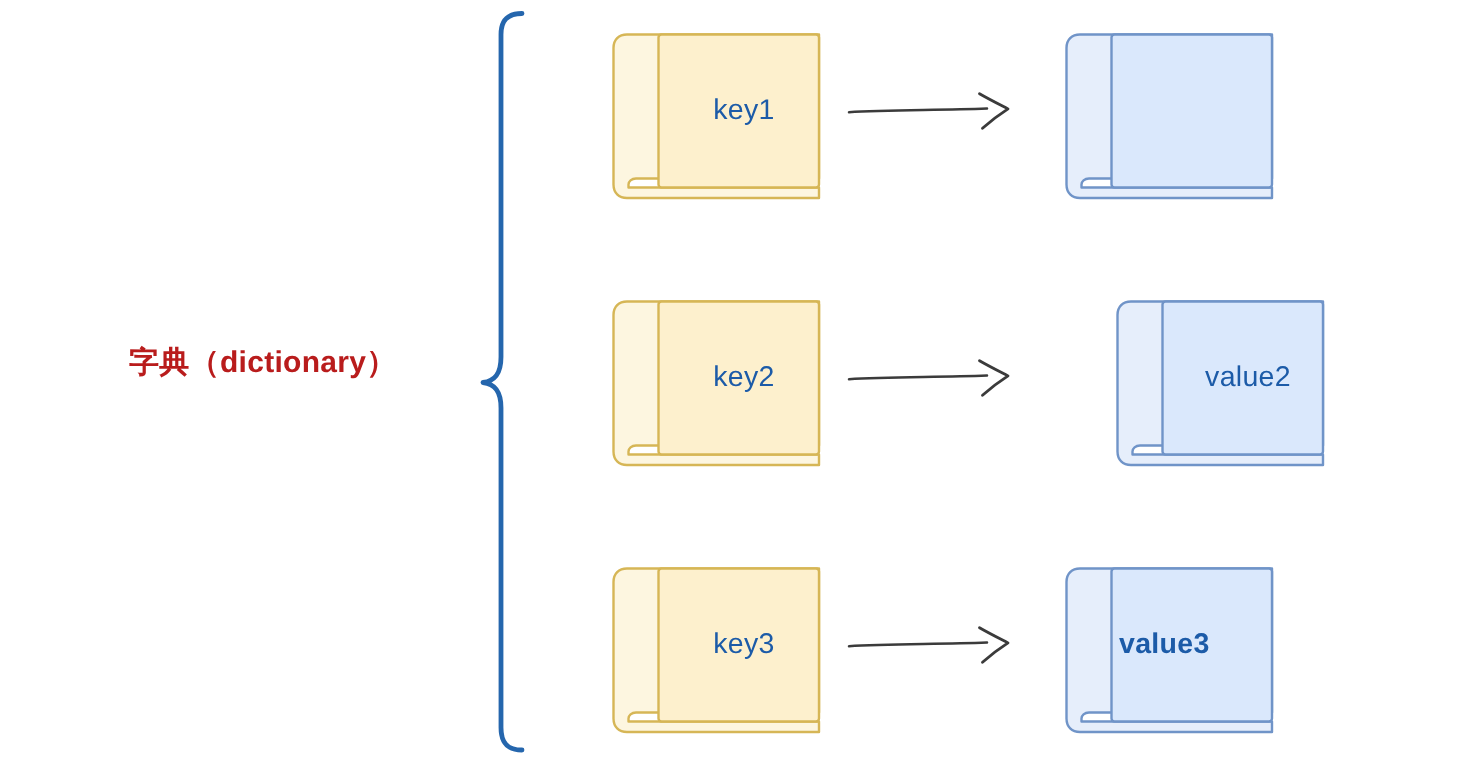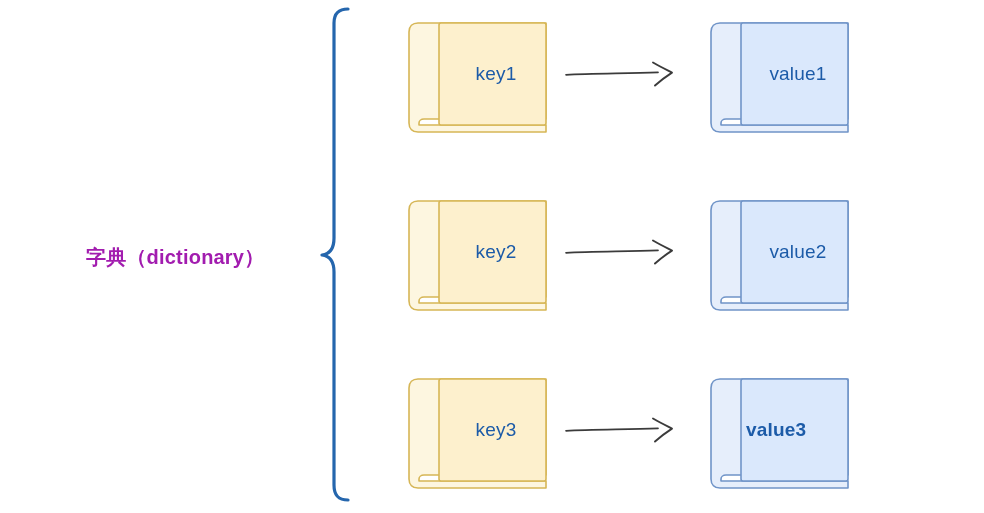--- a/index.html
+++ b/index.html
@@ -21,29 +21,29 @@
     position: absolute;
     inset: 0;
     width: 984px;
     height: 513px;
   }
 
   
   .group-label {
     position: absolute;
     left: 86px;
-    top: 240px;
+    top: 224px;
     width: 216px;
     height: 34px;
     display: flex;
     align-items: center;
     justify-content: flex-start;
     font-size: 20px;
     font-weight: bold;
-    color: #a21caf;
+    color: #b91c1c;
     letter-spacing: 0.2px;
     white-space: nowrap;
   }
 
   
   .brace-layer {
     position: absolute;
     left: 0;
     top: 0;
     width: 984px;
@@ -118,38 +118,37 @@
           <svg viewBox="0 0 120 30" width="120" height="30">
             <path d="M 3 15.8 C 28 14.2, 62 14.6, 95 13.4" fill="none" stroke="#3b3b3b" stroke-width="1.7" stroke-linecap="round"></path>
             <path d="M 90 3.5 C 97 7.5, 104 11, 109 13.6 C 103 17.5, 97 22, 92 26.5" fill="none" stroke="#3b3b3b" stroke-width="1.9" stroke-linecap="round" stroke-linejoin="round"></path>
           </svg>
         </div>
         <div class="book" style="left: 710px; top: 22px;">
           <svg class="book-svg" viewBox="0 0 144 112">
             <path d="M 10 1 L 138 1 L 138 97 L 16 97 C 13 97, 11 99, 11 101 L 11 103 L 138 103 L 138 110 L 10 110 C 4.5 110, 1 106.5, 1 101 L 1 10 C 1 4.5, 4.5 1, 10 1 Z" fill="#e6eefb" stroke="#7094c8" stroke-width="1.6" stroke-linejoin="round"></path>
             <rect x="31" y="1" width="107" height="102" rx="2" fill="#dae8fc" stroke="#7094c8" stroke-width="1.6"></rect>
           </svg>
-          <div class="book-label">value1</div>
         </div>
       </div>
       <div>
         <div class="book" style="left: 408px; top: 200px; text-align: right;">
           <svg class="book-svg" viewBox="0 0 144 112">
             <path d="M 10 1 L 138 1 L 138 97 L 16 97 C 13 97, 11 99, 11 101 L 11 103 L 138 103 L 138 110 L 10 110 C 4.5 110, 1 106.5, 1 101 L 1 10 C 1 4.5, 4.5 1, 10 1 Z" fill="#fdf6e0" stroke="#d6b656" stroke-width="1.6" stroke-linejoin="round"></path>
             <rect x="31" y="1" width="107" height="102" rx="2" fill="#fdf0cd" stroke="#d6b656" stroke-width="1.6"></rect>
           </svg>
           <div class="book-label">key2</div>
         </div>
         <div class="arrow" style="left: 563px; top: 237px;">
           <svg viewBox="0 0 120 30" width="120" height="30">
             <path d="M 3 15.8 C 28 14.2, 62 14.6, 95 13.4" fill="none" stroke="#3b3b3b" stroke-width="1.7" stroke-linecap="round"></path>
             <path d="M 90 3.5 C 97 7.5, 104 11, 109 13.6 C 103 17.5, 97 22, 92 26.5" fill="none" stroke="#3b3b3b" stroke-width="1.9" stroke-linecap="round" stroke-linejoin="round"></path>
           </svg>
         </div>
-        <div class="book" style="left: 710px; top: 200px;">
+        <div class="book" style="left: 744px; top: 200px;">
           <svg class="book-svg" viewBox="0 0 144 112">
             <path d="M 10 1 L 138 1 L 138 97 L 16 97 C 13 97, 11 99, 11 101 L 11 103 L 138 103 L 138 110 L 10 110 C 4.5 110, 1 106.5, 1 101 L 1 10 C 1 4.5, 4.5 1, 10 1 Z" fill="#e6eefb" stroke="#7094c8" stroke-width="1.6" stroke-linejoin="round"></path>
             <rect x="31" y="1" width="107" height="102" rx="2" fill="#dae8fc" stroke="#7094c8" stroke-width="1.6"></rect>
           </svg>
           <div class="book-label">value2</div>
         </div>
       </div>
       <div>
         <div class="book" style="left: 408px; top: 378px; padding-left: 16px;">
           <svg class="book-svg" viewBox="0 0 144 112">

